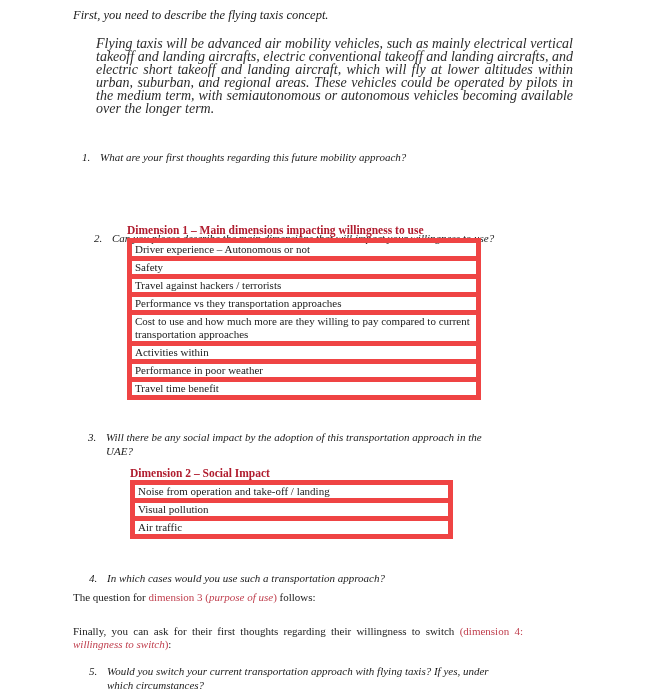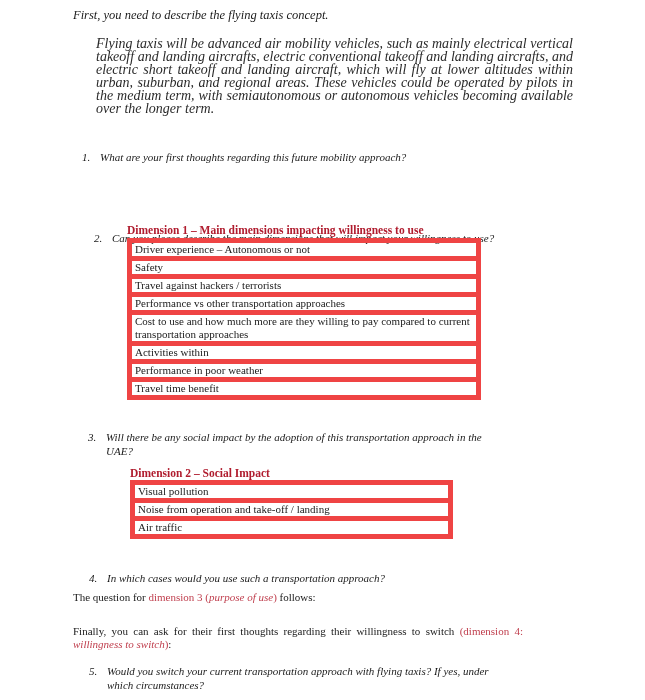--- a/index.html
+++ b/index.html
@@ -68,21 +68,21 @@
     <tr>
         <td>Driver experience – Autonomous or not</td>
       </tr>
     <tr>
         <td>Safety</td>
       </tr>
     <tr>
         <td>Travel against hackers / terrorists</td>
       </tr>
     <tr>
-        <td>Performance vs other transportation approaches</td>
+        <td>Performance vs they transportation approaches</td>
       </tr>
     <tr>
         <td>Cost to use and how much more are they willing to pay compared to current transportation approaches</td>
       </tr>
     <tr>
         <td>Activities within</td>
       </tr>
     <tr>
         <td>Performance in poor weather</td>
       </tr>
@@ -94,24 +94,24 @@
 
 <div class="abs q q3">
   <span class="num">3.</span><span>Will there be any social impact by the adoption of this transportation approach in the</span>
   <span class="cont">UAE?</span>
 </div>
 
 <div class="abs tbl-title t2-title">Dimension 2 – Social Impact</div>
 <table class="dim t2">
   <tbody>
     <tr>
-        <td>Visual pollution</td>
+        <td>Noise from operation and take-off / landing</td>
       </tr>
     <tr>
-        <td>Noise from operation and take-off / landing</td>
+        <td>Visual pollution</td>
       </tr>
     <tr>
         <td>Air traffic</td>
       </tr>
   </tbody>
 </table>
 
 <div class="abs para3">
   <span>The question for </span><span class="red">dimension 3 (</span><span class="red-it">purpose of use</span><span class="red">)</span><span> follows:</span>
 </div>

